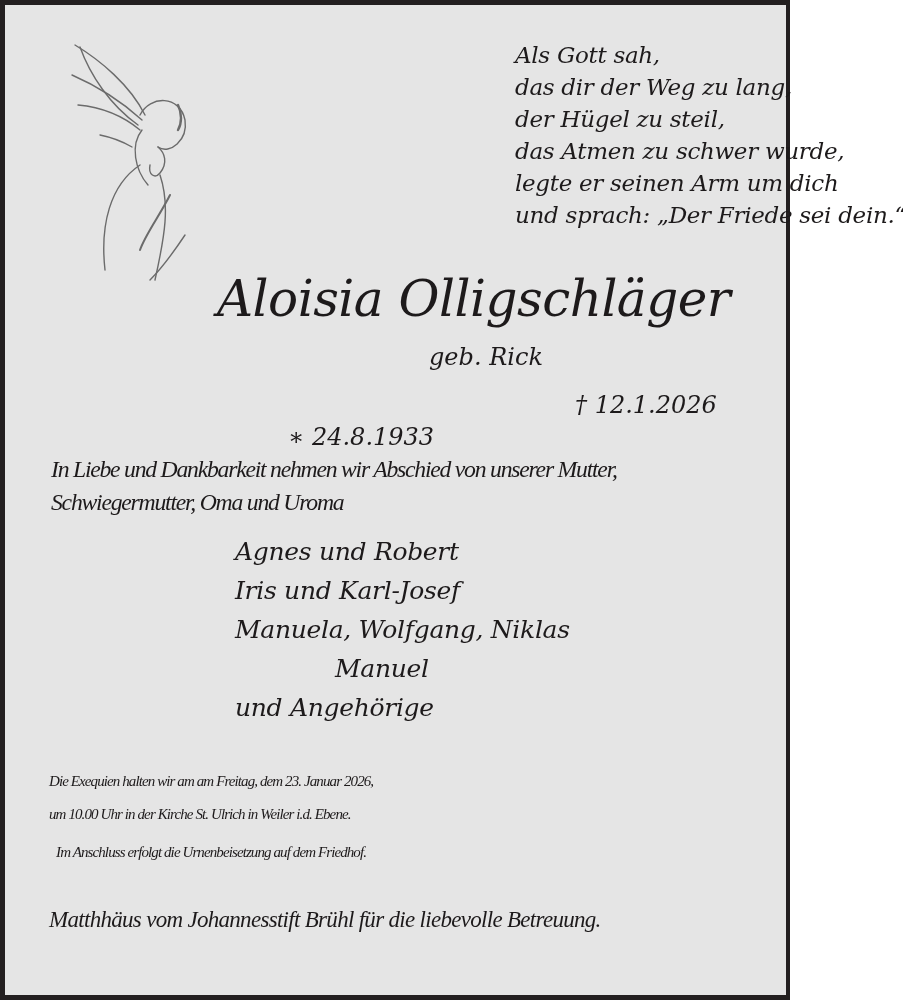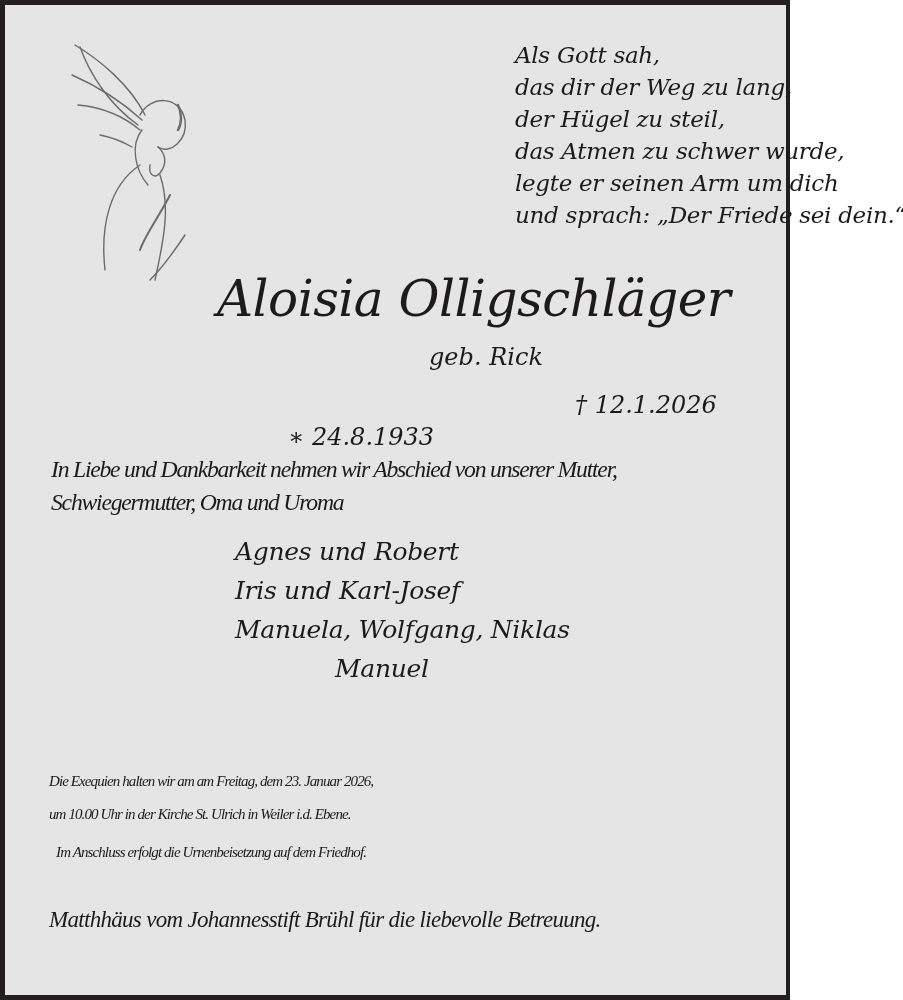--- a/index.html
+++ b/index.html
@@ -66,20 +66,21 @@
   <div class="t intro">
     <div>In Liebe und Dankbarkeit nehmen wir Abschied von unserer Mutter,</div>
     <div>Schwiegermutter, Oma und Uroma</div>
   </div>
 
   <div class="t family">
     <div>Agnes und Robert</div>
     <div>Iris und Karl-Josef</div>
     <div>Manuela, Wolfgang, Niklas</div>
     <div class="indent">Manuel</div>
+    <div>und Angehörige</div>
   </div>
 
   <div class="t service">
     <div>Die Exequien halten wir am am Freitag, dem 23. Januar 2026,</div>
     <div>um 10.00 Uhr in der Kirche St. Ulrich in Weiler i.d. Ebene.</div>
     <div class="gap">Im Anschluss erfolgt die Urnenbeisetzung auf dem Friedhof.</div>
   </div>
 
   <div class="t thanks">
     <div>Matthhäus vom Johannesstift Brühl für die liebevolle Betreuung.</div>

